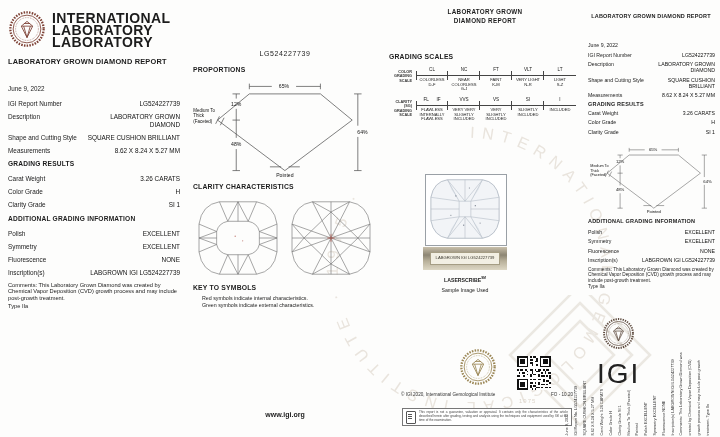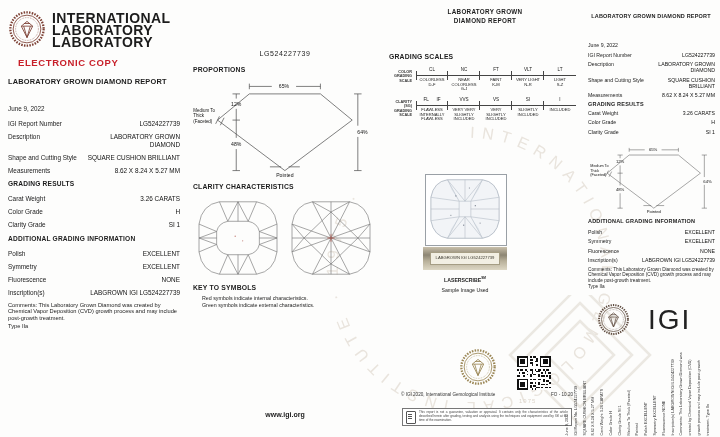--- a/index.html
+++ b/index.html
@@ -62,21 +62,21 @@
   .rp-title{left:586px;top:13px;width:130px;text-align:center;font-size:5.5px;font-weight:bold;letter-spacing:.2px;z-index:2;}
   .rp{left:588px;top:42px;width:127px;z-index:2;}
   .rp .row{font-size:5.2px;line-height:6.2px;margin-bottom:3px;}
   .rp .lp-date{margin-top:0;font-size:5.2px;margin-bottom:4px;}
   .rp .rows{margin-top:3px;}
   .rp .sec-h{font-size:5.5px;margin-top:3px;margin-bottom:3px;}
   .rp2{left:588px;top:212px;width:127px;z-index:2;}
   .rp2 .row{font-size:5.2px;line-height:6.2px;margin-bottom:3.2px;}
   .rp2 .sec-h{font-size:5.5px;margin-bottom:5px;}
   .rp2 .comments{font-size:4.7px;line-height:5.5px;margin-top:2px;}
-  .igi-logo{left:597px;top:303px;display:flex;align-items:center;gap:18px;z-index:2;}
+  .igi-logo{left:597px;top:317px;display:flex;align-items:center;gap:8px;z-index:2;flex-direction:column;}
   .igi-text{font-size:28px;letter-spacing:2px;color:#222;line-height:32px;}
   
   .stub-wrap{left:563px;top:350px;width:156px;height:85px;z-index:2;}
   .stub{position:absolute;left:50%;top:50%;width:85px;height:156px;
         transform:translate(-50%,-50%) rotate(-90deg);}
   .stub-line{font-size:3.8px;line-height:8.8px;color:#333;white-space:normal;}
   svg text{font-family:"Liberation Sans",sans-serif;}
 </style>
 </head>
 <body>
@@ -124,21 +124,20 @@
     <svg width="38" height="38" viewBox="0 0 40 40" style="color:#7d4034">
           <use href="#seal-g"></use>
         </svg>
     <div class="institute">
 
     <div class="inst-line">INTERNATIONAL</div>
           <div class="inst-line">LABORATORY</div>
           <div class="inst-line">LABORATORY</div>
         </div>
   </div>
-  <div class="ecopy">ELECTRONIC COPY</div>
   <div class="lp-title">LABORATORY GROWN DIAMOND REPORT</div>
   <div class="lp-date">June 9, 2022</div>
   <div class="rows f65">
 
       <div class="row">
         <span class="lbl">IGI Report Number</span>
         <span class="val">LG524227739</span>
       </div>
 
       <div class="row">

